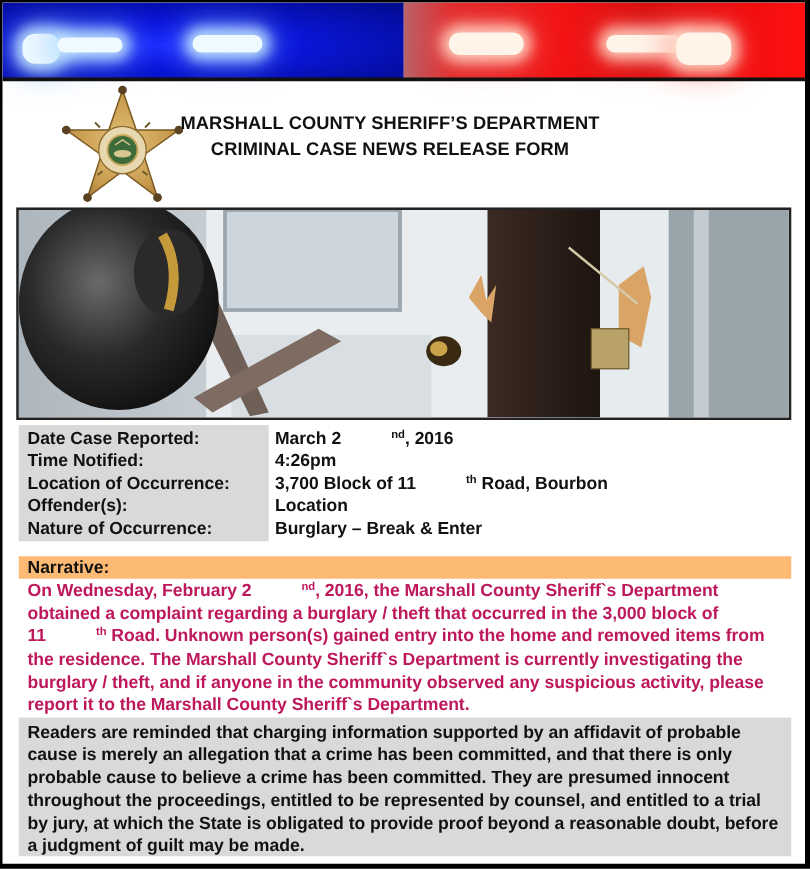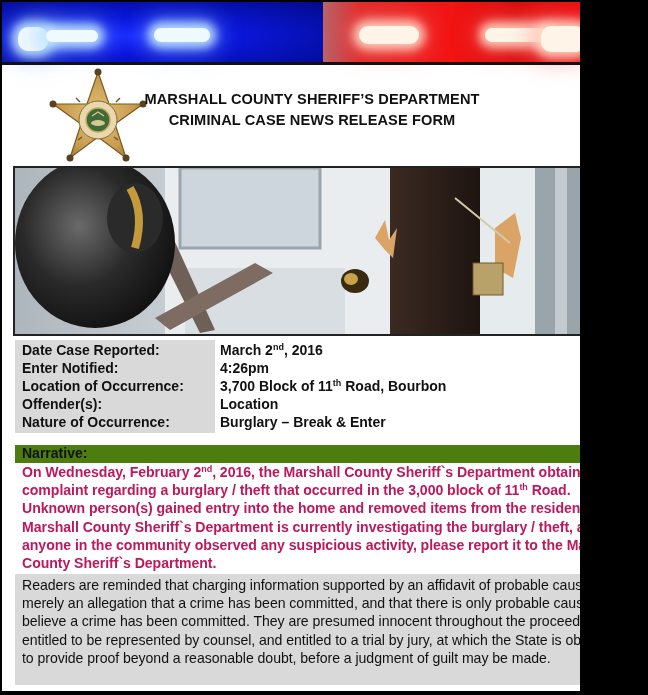--- a/index.html
+++ b/index.html
@@ -1,21 +1,21 @@
 <!DOCTYPE html>
 <html><head>
 <meta charset="utf-8">
 <style>
   html, body { margin: 0; padding: 0; }
   body {
     width: 648px; height: 695px; background: #000; position: relative; overflow: hidden;
     font-family: "Liberation Sans", sans-serif;
   }
   .frame {
-    position: absolute; left: 2px; top: 2px; width: 578px; height: 689px;
+    position: absolute; left: 2px; top: 2px; width: 642px; height: 689px;
     background: #fff; overflow: hidden;
   }
   
   .lights { position: absolute; left: 0; top: 0; width: 642px; height: 62px; display: flex; }
   .lights .blue {
     width: 321px; height: 62px;
     background: radial-gradient(ellipse at 40% 55%, #1a2cff 0%, #0a16d8 40%, #020a8a 100%);
     position: relative;
   }
   .lights .red {
@@ -48,38 +48,38 @@
   }
 
   
   .info { position: absolute; left: 13px; top: 338px; width: 470px; }
   .info .labels {
     position: absolute; left: 0; top: 0; width: 200px; height: 93px; background: #d9d9d9;
   }
   .row { position: absolute; left: 0; height: 18px; font-size: 14px; font-weight: bold; color: #111; }
   .row .lbl { position: absolute; left: 7px; white-space: nowrap; }
   .row .val { position: absolute; left: 205px; white-space: nowrap; }
-  sup { font-size: 9px; line-height: 0; vertical-align: 5px; }
+  sup { font-size: 9px; line-height: 0; vertical-align: 5px; padding-left: 40px; }
 
   
   .narr-head {
-    position: absolute; left: 13px; top: 443px; width: 618px; height: 18px; background: #4d7c0f;
+    position: absolute; left: 13px; top: 443px; width: 618px; height: 18px; background: #fdba74;
     font-size: 14px; font-weight: bold; color: #111;
   }
   .narr-head span { position: absolute; left: 7px; top: 0px; }
   .narr-text {
     position: absolute; left: 20px; top: 461px; width: 612px;
     font-size: 14.1px; font-weight: bold; color: #be185d; line-height: 18.2px; letter-spacing: -0.05px;
   }
   .disclaimer {
     position: absolute; left: 13px; top: 572px; width: 618px; height: 111px; background: #d9d9d9;
   }
   .disclaimer p {
     margin: 0; position: absolute; left: 7px; top: 2px; width: 606px;
-    font-size: 14.1px; font-weight: normal; color: #111; line-height: 18.2px; letter-spacing: -0.05px;
+    font-size: 14.1px; font-weight: bold; color: #111; line-height: 18.2px; letter-spacing: -0.05px;
   }
 </style>
 </head>
 <body>
 
 <div class="frame">
 
   <div class="lights">
     <div class="blue">
       <div class="lamp" style="left:16px;top:25px;width:30px;height:24px;"></div>
@@ -170,21 +170,21 @@
   </div>
 
   <div class="info">
     <div class="labels"></div>
 
     <div class="row" style="top:2px">
       <span class="lbl">Date Case Reported:</span>
       <span class="val"><span>March 2</span><sup>nd</sup><span>, 2016</span></span>
     </div>
     <div class="row" style="top:20px">
-      <span class="lbl">Enter Notified:</span>
+      <span class="lbl">Time Notified:</span>
       <span class="val">4:26pm</span>
     </div>
     <div class="row" style="top:38px">
       <span class="lbl">Location of Occurrence:</span>
       <span class="val"><span>3,700 Block of 11</span><sup>th</sup><span> Road, Bourbon</span></span>
     </div>
     <div class="row" style="top:56px">
       <span class="lbl">Offender(s):</span>
       <span class="val">Location</span>
     </div>

